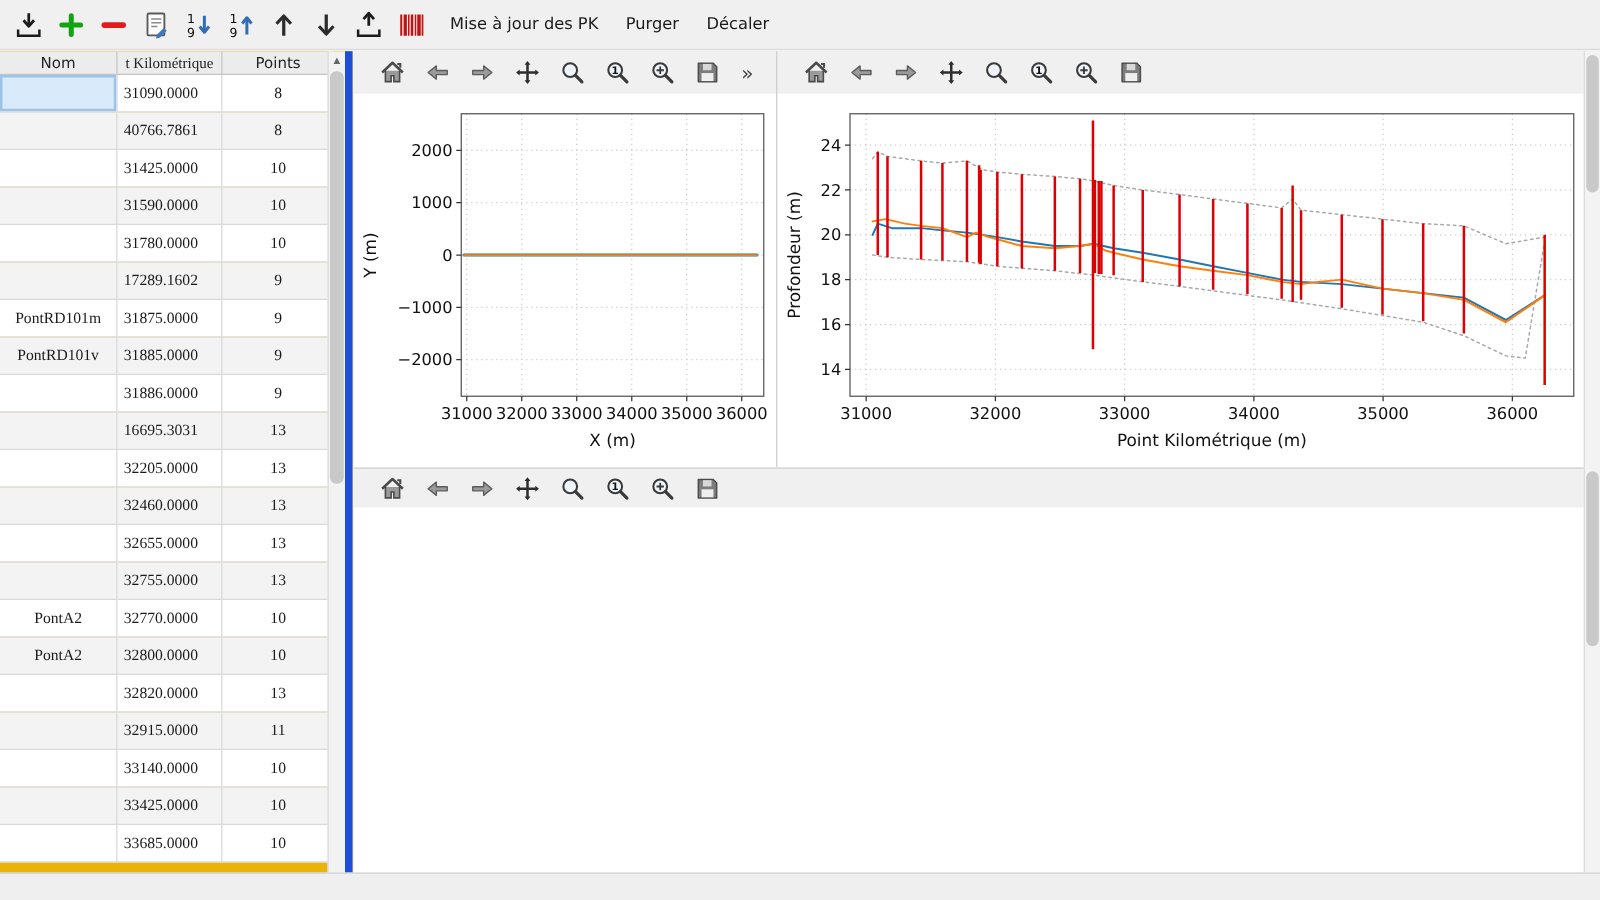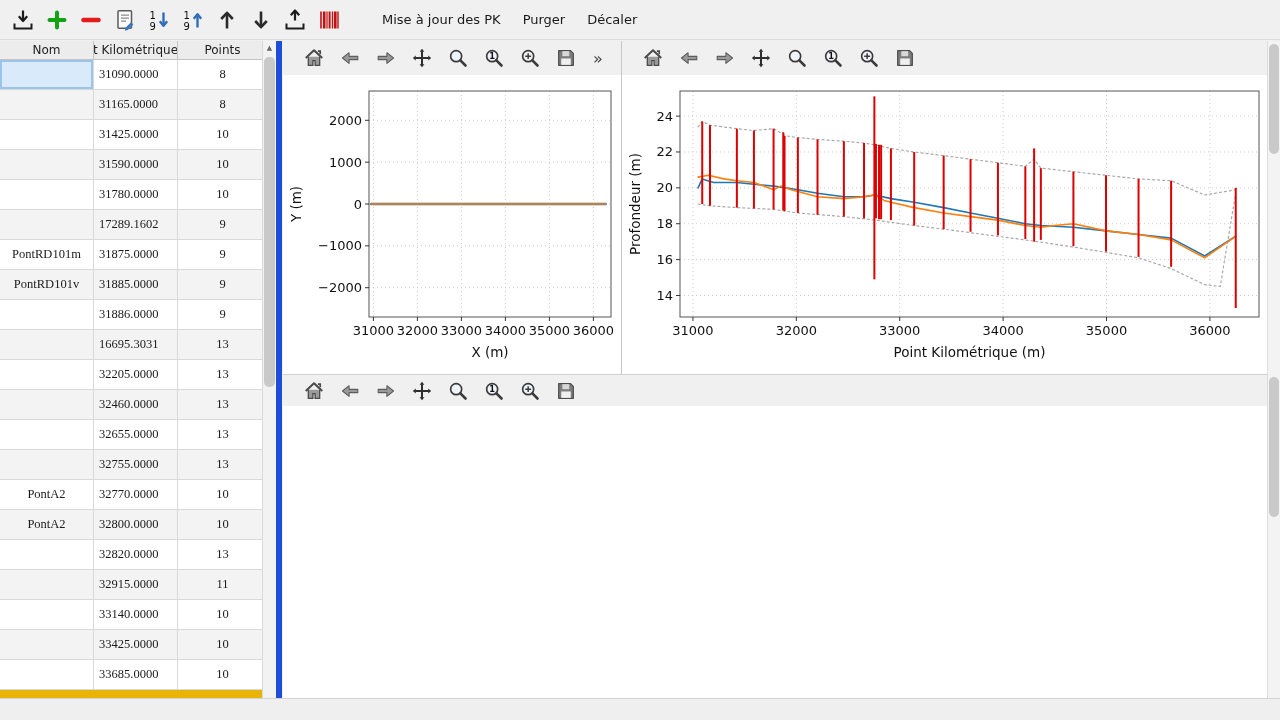--- a/index.html
+++ b/index.html
@@ -6,30 +6,30 @@
   #app{position:relative;width:1280px;height:720px;background:#f0f0f0;
        font-family:"DejaVu Sans","Liberation Sans",sans-serif;font-size:12px;color:#1a1a1a;overflow:hidden;}
   svg text{font-family:"DejaVu Sans","Liberation Sans",sans-serif;}
 
   
   .toolbar-top{position:absolute;left:0;top:0;width:1280px;height:40px;background:#f0f0f0;
                border-bottom:1px solid #dcdcdc;display:flex;align-items:center;padding-left:8px;box-sizing:border-box;}
   .icons{display:flex;gap:4px;align-items:center;}
   .tbtn{width:30px;height:30px;display:flex;align-items:center;justify-content:center;border-radius:3px;}
   .toolbar-top .tbtn svg{width:24px;height:24px;}
-  .actions{display:flex;gap:10px;margin-left:32px;align-items:center;}
+  .actions{display:flex;gap:10px;margin-left:10px;align-items:center;}
   .taction{font-size:13px;padding:4px 6px;white-space:nowrap;}
 
   
   .table-panel{position:absolute;left:0;top:41px;width:282px;height:695px;background:#eab308;
                border-right:6px solid #1d4ed8;box-sizing:border-box;overflow:hidden;}
   .thead{display:flex;height:18px;background:#ececec;border-bottom:1px solid #c4c4c4;width:267px;}
   .th{display:flex;align-items:center;justify-content:center;font-size:12px;color:#222;
       border-right:1px solid #c4c4c4;box-sizing:border-box;overflow:hidden;white-space:nowrap;}
-  .th.nom{width:94px;} .th.pk{width:84px;} .th.pts{width:89px;border-right:none;}
+  .th.nom{width:94px;} .th.pk{width:84px;font-family:Liberation Serif, serif;} .th.pts{width:89px;border-right:none;}
   .tbody{width:267px;font-family:Liberation Serif, serif;}
   .row{display:flex;height:30px;box-sizing:border-box;background:#ffffff;}
   .tbody .row:nth-child(even){background:#f3f3f3;}
   .td{display:flex;align-items:center;border-right:1px solid #d9d9d9;border-bottom:1px solid #d9d9d9;
       box-sizing:border-box;font-size:12.5px;overflow:hidden;white-space:nowrap;}
   .td.nom{width:94px;justify-content:center;}
   .td.pk{width:84px;justify-content:flex-start;padding-left:5px;}
   .td.pts{width:89px;justify-content:center;border-right:none;}
   .selected-cell{background:#d9eafb;box-shadow:inset 0 0 0 2px #9cc3ea;}
 
@@ -225,21 +225,21 @@
       <div class="th pts">Points</div>
     </div>
     <div class="tbody">
         <div class="row">
           <div class="td nom selected-cell"></div>
           <div class="td pk">31090.0000</div>
           <div class="td pts">8</div>
         </div>
         <div class="row">
           <div class="td nom"></div>
-          <div class="td pk">31165.0000</div>
+          <div class="td pk">40766.7861</div>
           <div class="td pts">8</div>
         </div>
         <div class="row">
           <div class="td nom"></div>
           <div class="td pk">31425.0000</div>
           <div class="td pts">10</div>
         </div>
         <div class="row">
           <div class="td nom"></div>
           <div class="td pk">31590.0000</div>

